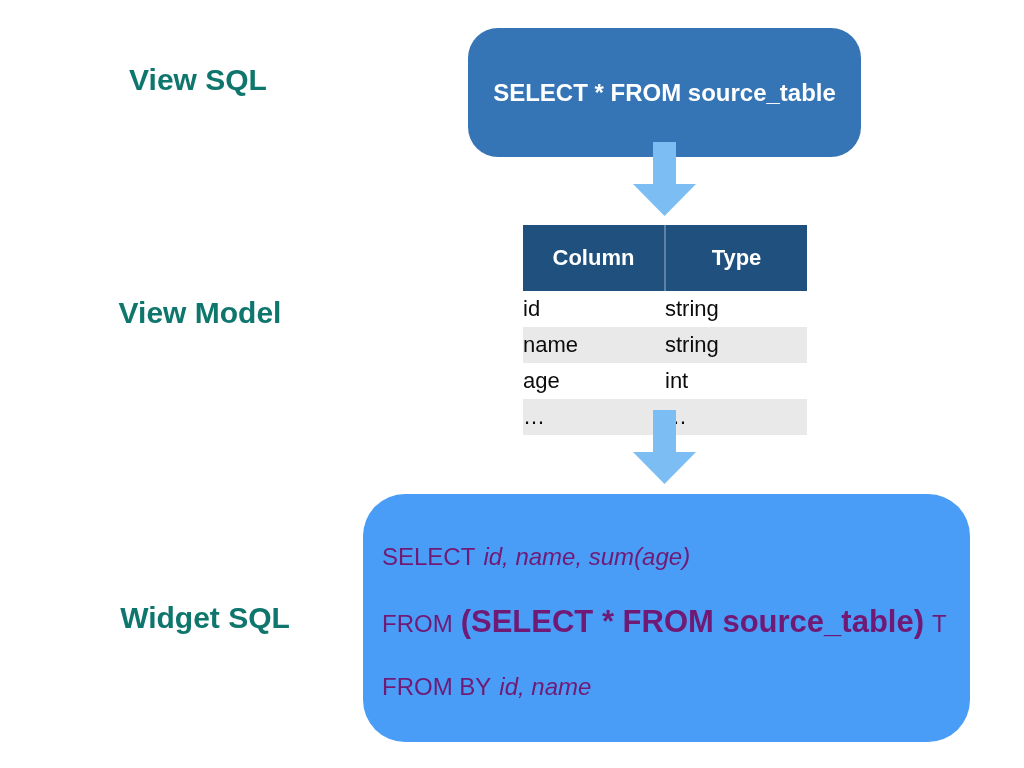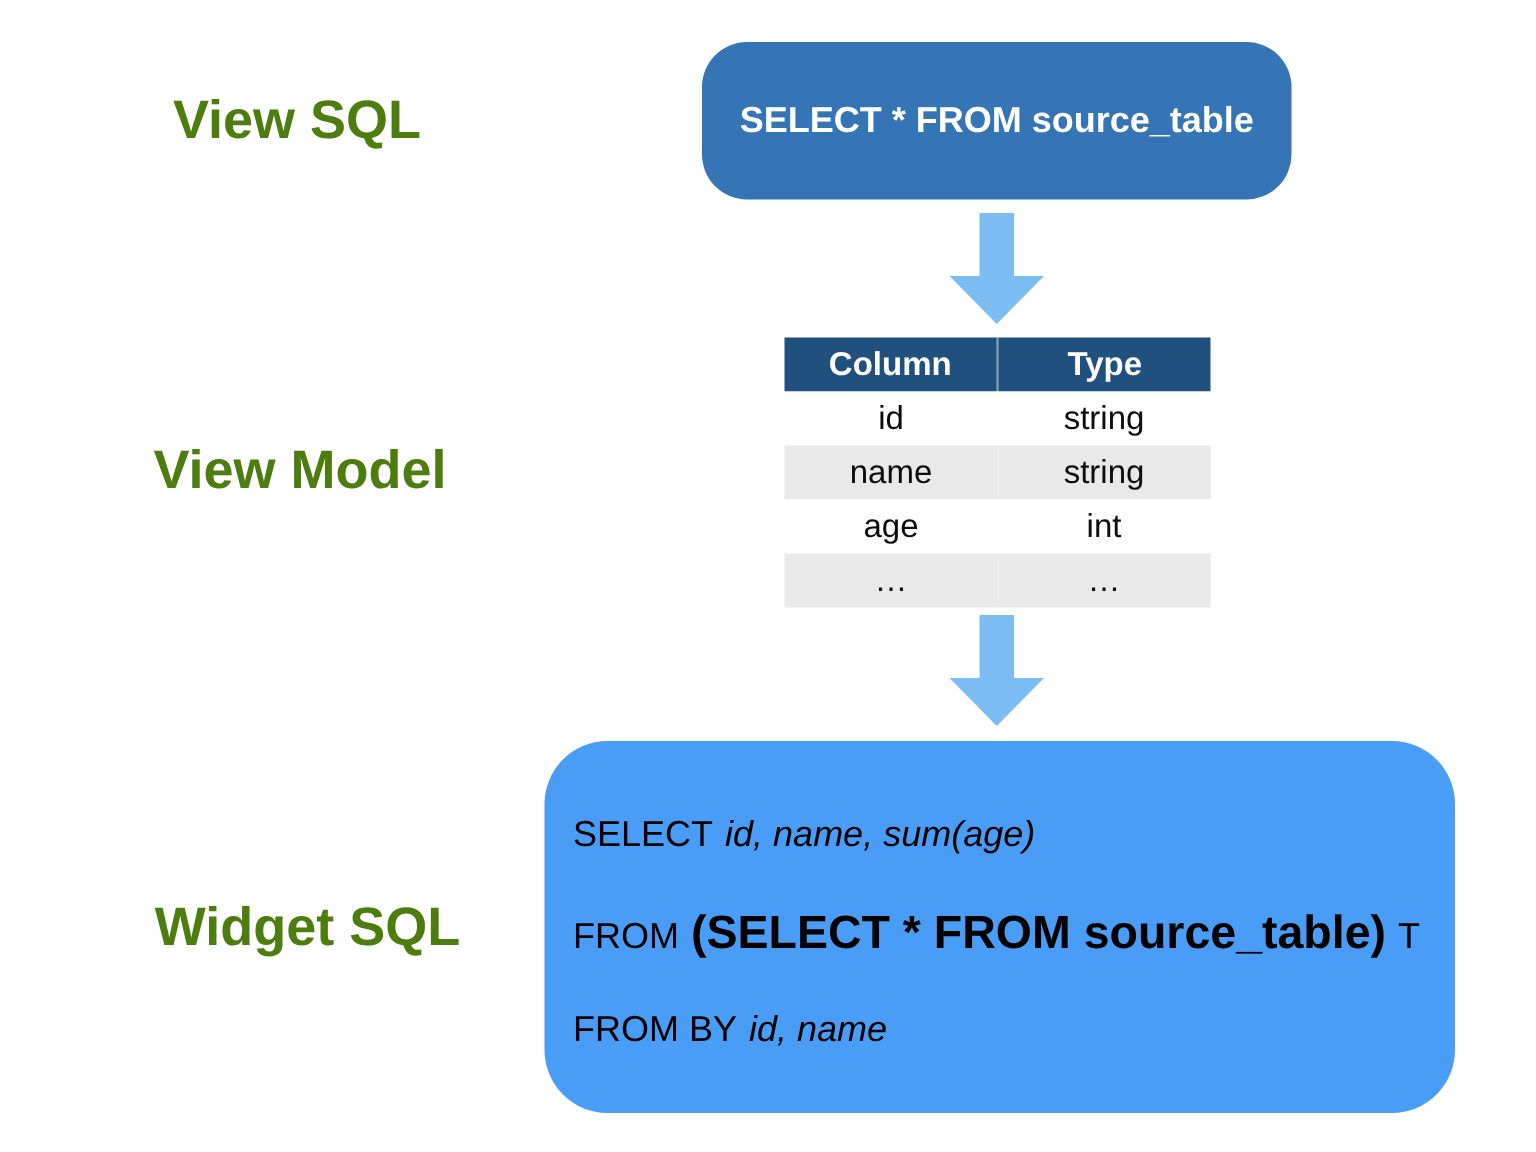--- a/index.html
+++ b/index.html
@@ -9,32 +9,32 @@
     font-family:"Liberation Sans", sans-serif;
     position:relative;
     overflow:hidden;
   }
 
   .side-label {
     position:absolute;
     width:300px;
     text-align:center;
     font-weight:bold;
-    font-size:36px;
-    color:#4d7c0f;
+    font-size:30px;
+    color:#0f766e;
     line-height:36px;
   }
   #label-view-sql   { left:48px;  top:62px;  }
   #label-view-model { left:50px;  top:295px; }
   #label-widget-sql { left:55px;  top:600px; }
 
   .sql-box-top {
     position:absolute;
     left:468px; top:28px;
-    width:393px; height:105px;
+    width:393px; height:129px;
     background:#3574B5;
     border-radius:30px;
     display:flex; align-items:center; justify-content:center;
   }
   .sql-box-top .code {
     color:#ffffff;
     font-weight:bold;
     font-size:24px;
     white-space:nowrap;
   }
@@ -50,41 +50,41 @@
     width:284px;
     border-collapse:collapse;
     table-layout:fixed;
   }
   .vtable th {
     background:#20507D;
     color:#ffffff;
     font-weight:bold;
     font-size:22px;
     height:34px;
-    padding:1px;
+    padding:16px;
     text-align:center;
   }
   .vtable th + th { border-left:2px solid rgba(255,255,255,0.28); }
   .vtable td {
     font-size:22px;
     color:#0c0c0c;
-    text-align:center;
+    text-align:left;
     height:36px;
     padding:0;
     background:#ffffff;
   }
   .vtable tr.stripe td { background:#E9E9EA; }
 
   .sql-box-bottom {
     position:absolute;
     left:363px; top:494px;
     width:607px; height:248px;
     background:#4A9DF6;
     border-radius:42px;
-    color:#000000;
+    color:#701a75;
   }
   .sql-line {
     position:absolute;
     left:19px;
     white-space:nowrap;
     font-size:24px;
   }
   #sql-line-1 { top:49px;  }
   #sql-line-2 { top:110px; }
   #sql-line-3 { top:179px; }

